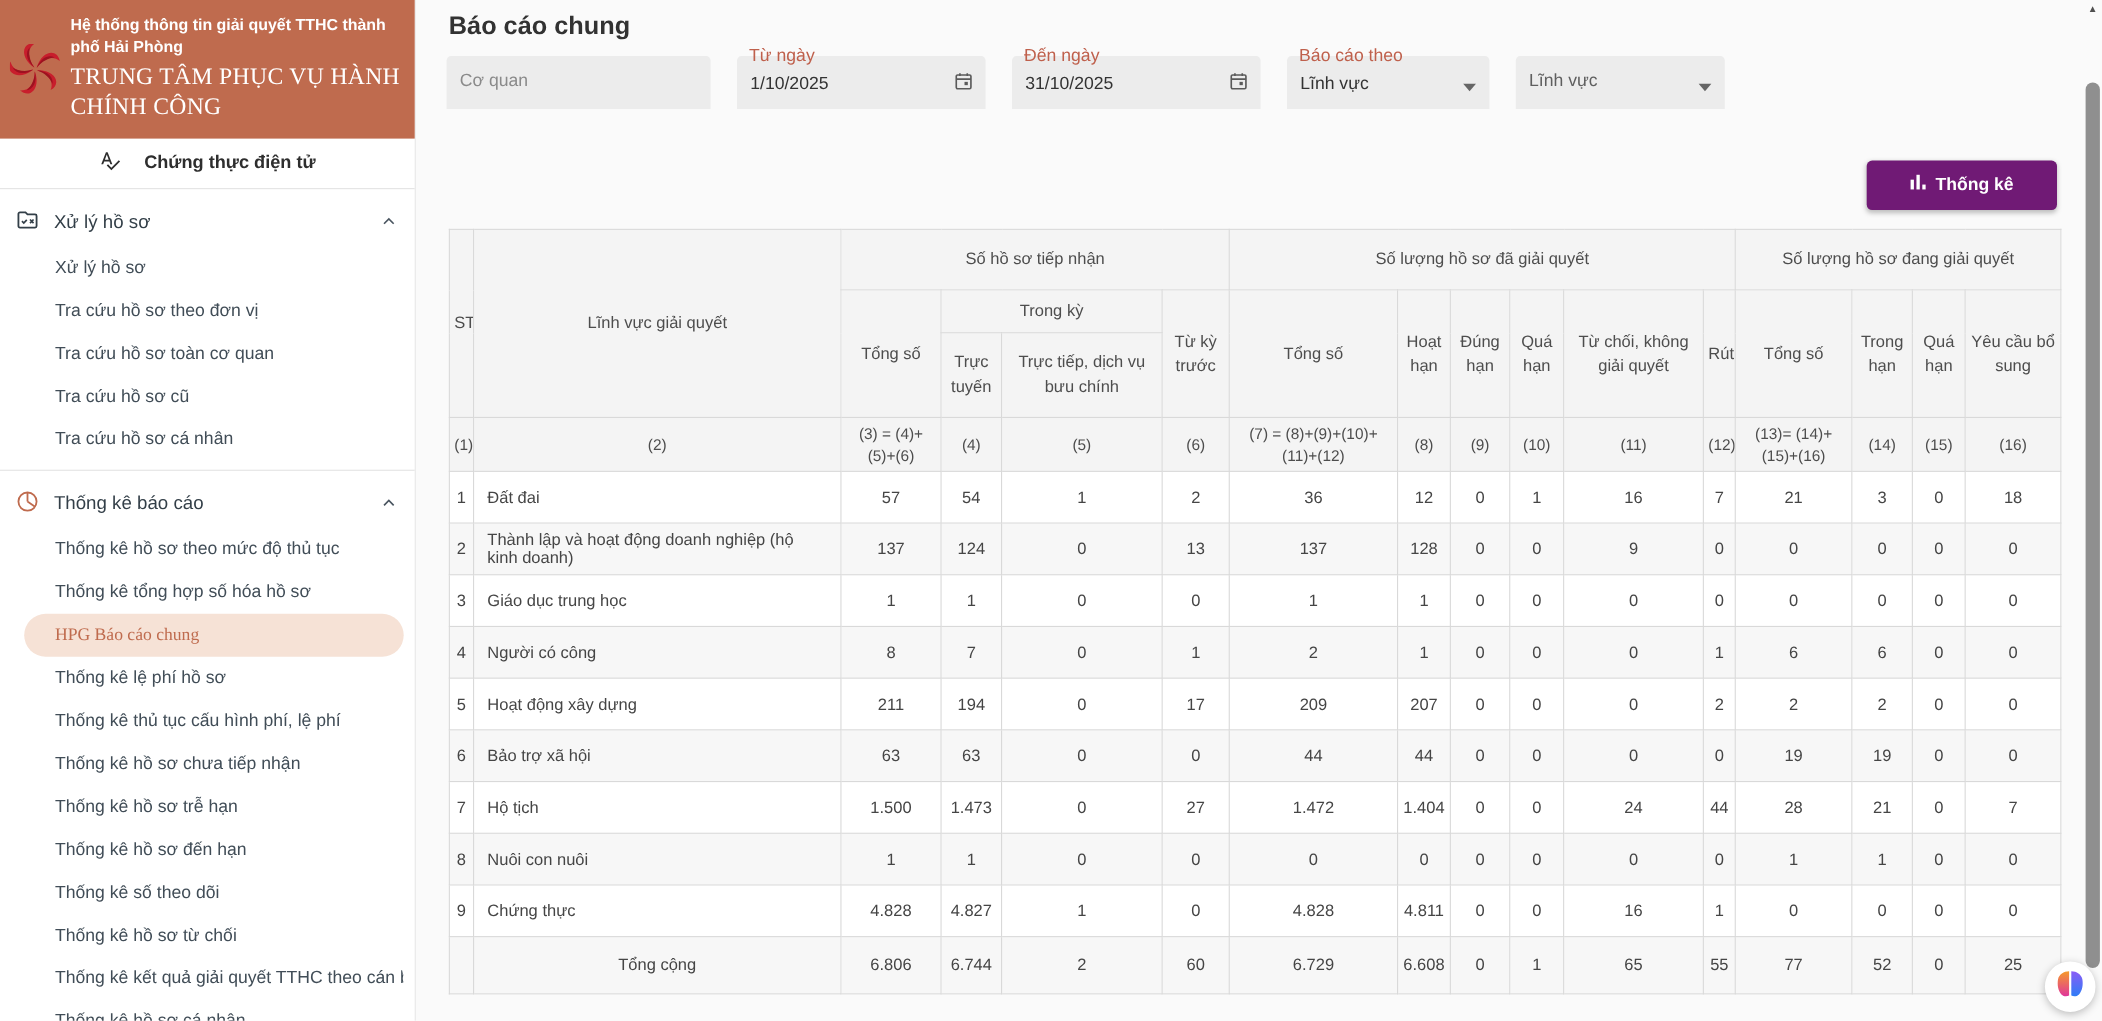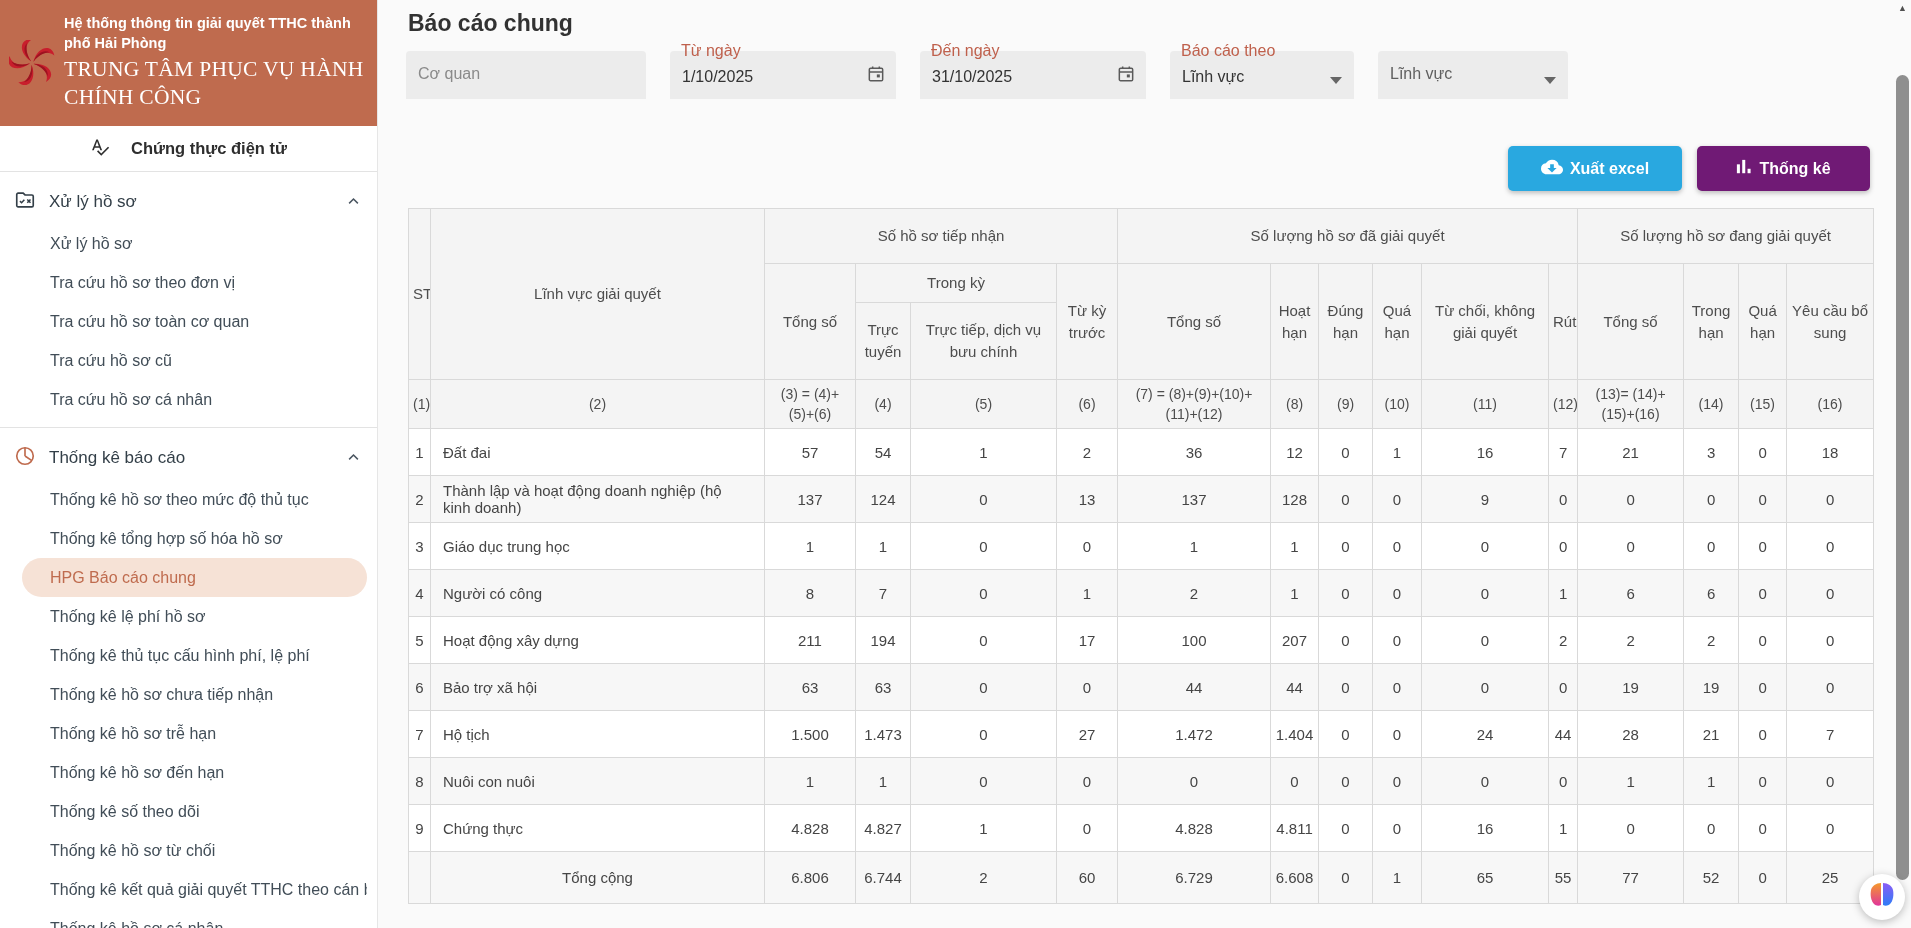--- a/index.html
+++ b/index.html
@@ -21,21 +21,21 @@
               gap:21px; border-bottom:1px solid #e3e3e3; font-size:16.5px; font-weight:700;
               color:#2e2e2e; cursor:pointer; }
   nav { padding-top:8px; }
   .nav-section-header { height:44px; display:flex; align-items:center; gap:13px;
                         padding:0 16px 0 14px; font-size:17px; font-weight:500;
                         color:#333f48; position:relative; cursor:pointer; }
   .nav-section-header .chev { position:absolute; right:16px; top:14px; }
   .nav-item { height:39px; line-height:39px; margin:0 10px 0 22px; padding-left:28px;
               font-size:16px; color:#414d57; border-radius:22px; white-space:nowrap;
               overflow:hidden; cursor:pointer; }
-  .nav-item.selected { background:#f6e2d6; color:#bf6b4e; }
+  .nav-item.selected { background:#f6e2d6; color:#bf6b4e;font-family:Liberation Serif, serif; }
   .nav-divider { border-top:1px solid #e3e3e3; margin:8px 0; }
 
   
   main { position:absolute; left:378px; top:0; width:1533px; height:100%; }
   .page-title { margin:10px 0 0 30px; font-size:23px; font-weight:700; color:#323232; }
   .filters { display:flex; gap:24px; margin:14px 0 0 28px; }
   .field { position:relative; height:48px; background:#ececec; border-radius:4px 4px 0 0;
            cursor:pointer; }
   .field .flabel { position:absolute; top:-9px; left:11px; font-size:16px; color:#bf604c; }
   .field .fvalue { position:absolute; left:12px; top:17px; font-size:16px; color:#333; }
@@ -221,28 +221,20 @@
         <span class="fmuted">Lĩnh vực</span>
         <span class="arrow">
           <svg width="12" height="8" viewBox="0 0 12 8">
               <path d="M0 0h12L6 7z" fill="#666"></path>
             </svg>
         </span>
       </div>
     </div>
 
     <div class="actions">
-      <button class="btn btn-excel">
-        <span>
-          <svg width="22" height="22" viewBox="0 0 24 24">
-              <path fill="#fff" fill-rule="evenodd" d="M19.35 10.04A7.49 7.49 0 0 0 12 4C9.11 4 6.6 5.64 5.35 8.04A5.994 5.994 0 0 0 0 14c0 3.31 2.69 6 6 6h13c2.76 0 5-2.24 5-5 0-2.64-2.05-4.78-4.65-4.96zM17 13l-5 5-5-5h3V9h4v4h3z"></path>
-            </svg>
-        </span>
-        <span>Xuất excel</span>
-      </button>
       <button class="btn btn-stat">
         <span>
           <svg width="16" height="16" viewBox="0 0 18 18">
             <rect x="1" y="6" width="3.4" height="10" fill="#fff"></rect>
             <rect x="7" y="1" width="3.4" height="15" fill="#fff"></rect>
             <rect x="13" y="11" width="3.4" height="5" fill="#fff"></rect>
           </svg>
         </span>
         <span>Thống kê</span>
       </button>
@@ -386,21 +378,21 @@
             <td>0</td>
             <td>0</td>
           </tr>
           <tr>
             <td>5</td>
             <td class="lv">Hoạt động xây dựng</td>
             <td>211</td>
             <td>194</td>
             <td>0</td>
             <td>17</td>
-            <td>100</td>
+            <td>209</td>
             <td>207</td>
             <td>0</td>
             <td>0</td>
             <td>0</td>
             <td>2</td>
             <td>2</td>
             <td>2</td>
             <td>0</td>
             <td>0</td>
           </tr>

